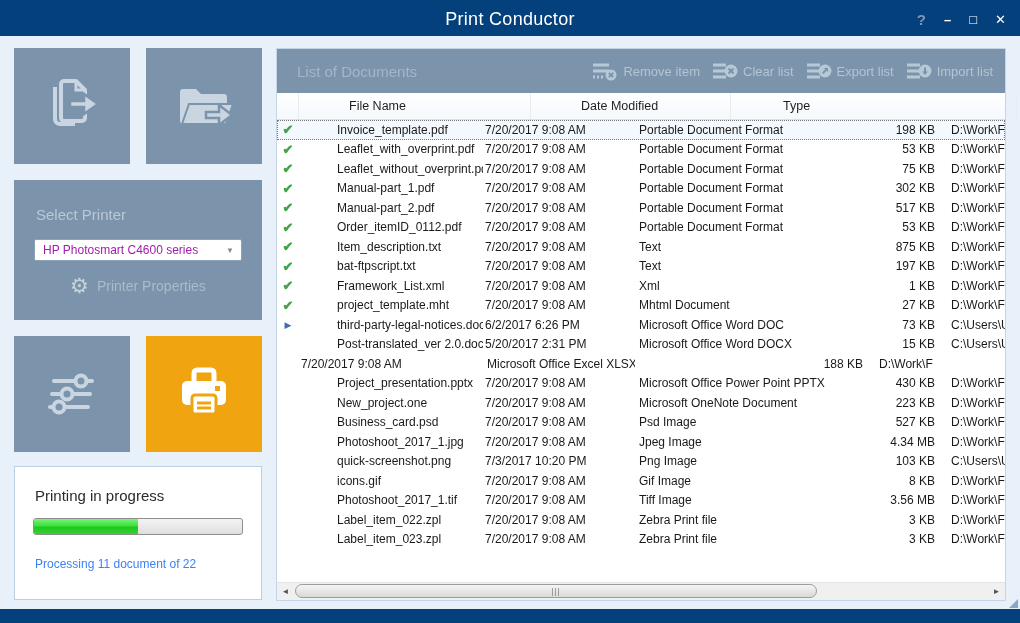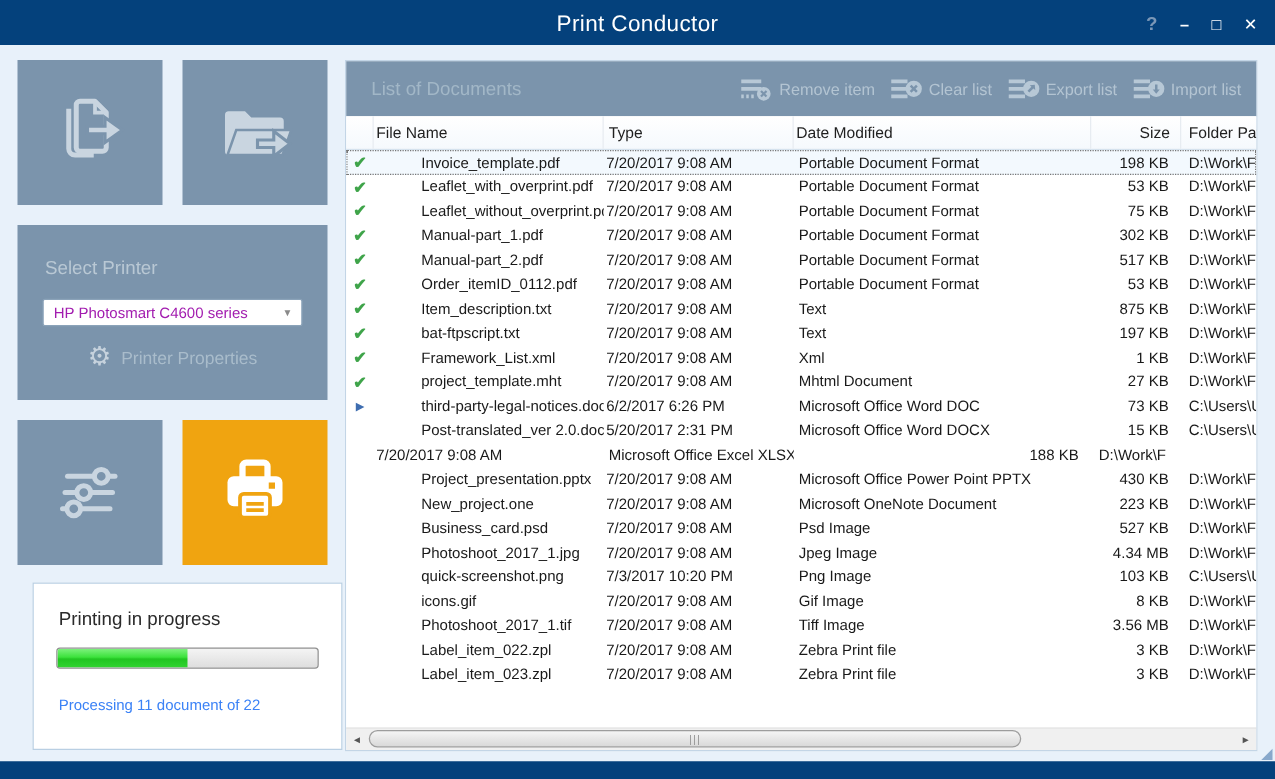--- a/index.html
+++ b/index.html
@@ -36,41 +36,41 @@
   .printer-panel { position:absolute; left:14px; top:142px; width:248px; height:140px; background:#7b94ac; }
   .panel-title { color:#b9c8d4; font-size:15px; font-weight:300; padding:26px 0 0 22px; }
   .dropdown { margin:16px auto 0; width:208px; height:22px; background:#fff;
     border:1px solid #8ba3b9; border-radius:2px; display:flex; align-items:center; cursor:pointer; box-sizing:border-box; }
   .dropdown-text { flex:1; font-size:12px; color:#a21caf; padding-left:8px; white-space:nowrap; overflow:hidden; }
   .dropdown-arrow { color:#8a8a8a; font-size:8px; padding-right:7px; }
   .props-row { display:flex; align-items:center; justify-content:center; gap:8px; margin-top:14px; cursor:pointer; }
   .gear { color:#c6d2dd; font-size:21px; line-height:1; }
   .props-label { color:#a9bccb; font-size:14px; font-weight:300; }
 
-  .progress-panel { position:absolute; left:26px; top:428px; width:248px; height:134px;
+  .progress-panel { position:absolute; left:14px; top:428px; width:248px; height:134px;
     background:#ffffff; border:1px solid #b9cfe3; box-sizing:border-box; }
   .progress-title { color:#2b2b2b; font-size:15px; padding:20px 0 0 20px; }
   .progress-track { margin:14px auto 0; width:208px; height:15px; border:1px solid #8e8e8e; border-radius:3px;
     background:linear-gradient(#f4f4f4,#dedede); position:relative; overflow:hidden; }
   .progress-fill { position:absolute; left:0; top:0; bottom:0;
     background:linear-gradient(#7df27d 0%,#3ce23c 45%,#22c522 55%,#31d431 100%); }
   .progress-status { color:#3b82f6; font-size:12px; padding:22px 0 0 20px; }
 
   
   .main { position:absolute; left:276px; top:10px; width:730px; height:553px;
     border:1px solid #c3d5e6; box-sizing:border-box; display:flex; flex-direction:column; background:#fff; }
   .main-hdr { height:44px; background:#7b94ac; display:flex; align-items:center; flex:0 0 44px; }
   .hdr-title { color:#a2b7c7; font-size:15px; font-weight:300; margin-left:20px; flex:1; }
   .hdr-btns { display:flex; gap:12px; margin-right:12px; }
   .hdr-btn { display:flex; align-items:center; gap:5px; color:#b3c4d2; font-size:13px; cursor:pointer; }
 
   .thead { height:26px; flex:0 0 26px; display:grid;
     grid-template-columns:22px 184px 152px 238px 72px 1fr;
     background:linear-gradient(#ffffff,#f5f9fd); border-bottom:1px solid #d5e2ee;
-    align-items:center; font-size:12.5px; color:#1f1f1f; }
+    align-items:center; font-size:12.5px; color:#1f1f1f;gap:48px; }
   .thead .hcell { height:100%; display:flex; align-items:center; border-right:1px solid #e7ecf1; box-sizing:border-box; }
   .thead .hcell:last-child { border-right:none; }
   .h-name { padding-left:2px; } .h-date { padding-left:2px; } .h-type { padding-left:4px; }
   .h-size { justify-content:flex-end; padding-right:8px; }
   .h-path { padding-left:6px; overflow:hidden; white-space:nowrap; }
 
   .list-body { flex:1 1 auto; background:#fff; overflow:hidden; }
   .row { display:grid; grid-template-columns:22px 184px 152px 238px 72px 1fr;
     height:19.5px; align-items:center; font-size:12px; color:#191919; cursor:default; }
   .row.selected { background:#f3f9fe; outline:1px dotted #777; outline-offset:-1px; }
@@ -252,22 +252,22 @@
             </span>
             <span>Import list</span>
           </div>
 
         </div>
       </div>
 
       <div class="thead">
         <div class="hcell h-icon"></div>
         <div class="hcell h-name">File Name</div>
+        <div class="hcell h-date">Date Modified</div>
         <div class="hcell h-type">Type</div>
-        <div class="hcell h-date">Date Modified</div>
         <div class="hcell h-size">Size</div>
         <div class="hcell h-path">Folder Path</div>
       </div>
 
       <div class="list-body">
           <div class="row selected">
             <div class="cell c-icon">
               <span class="chk">✔</span>
             </div>
             <div class="cell c-name">Invoice_template.pdf</div>

